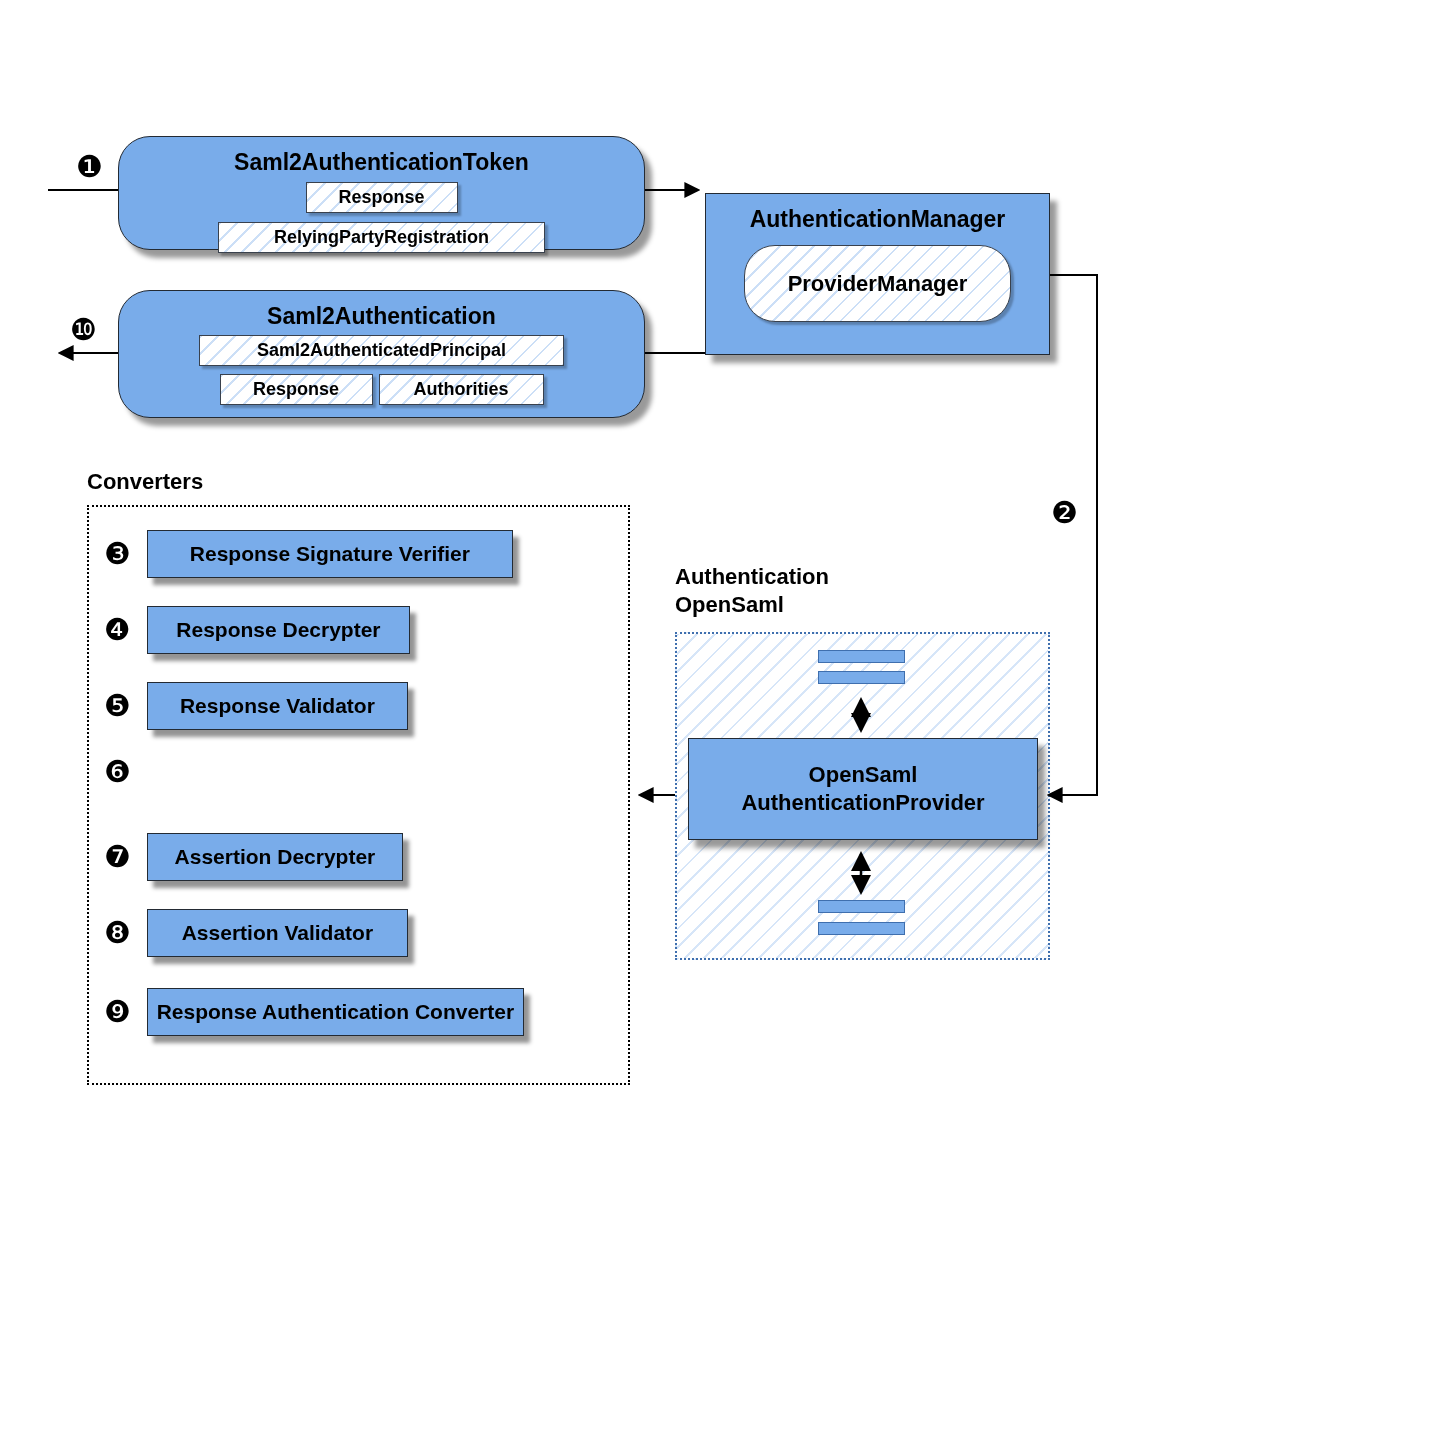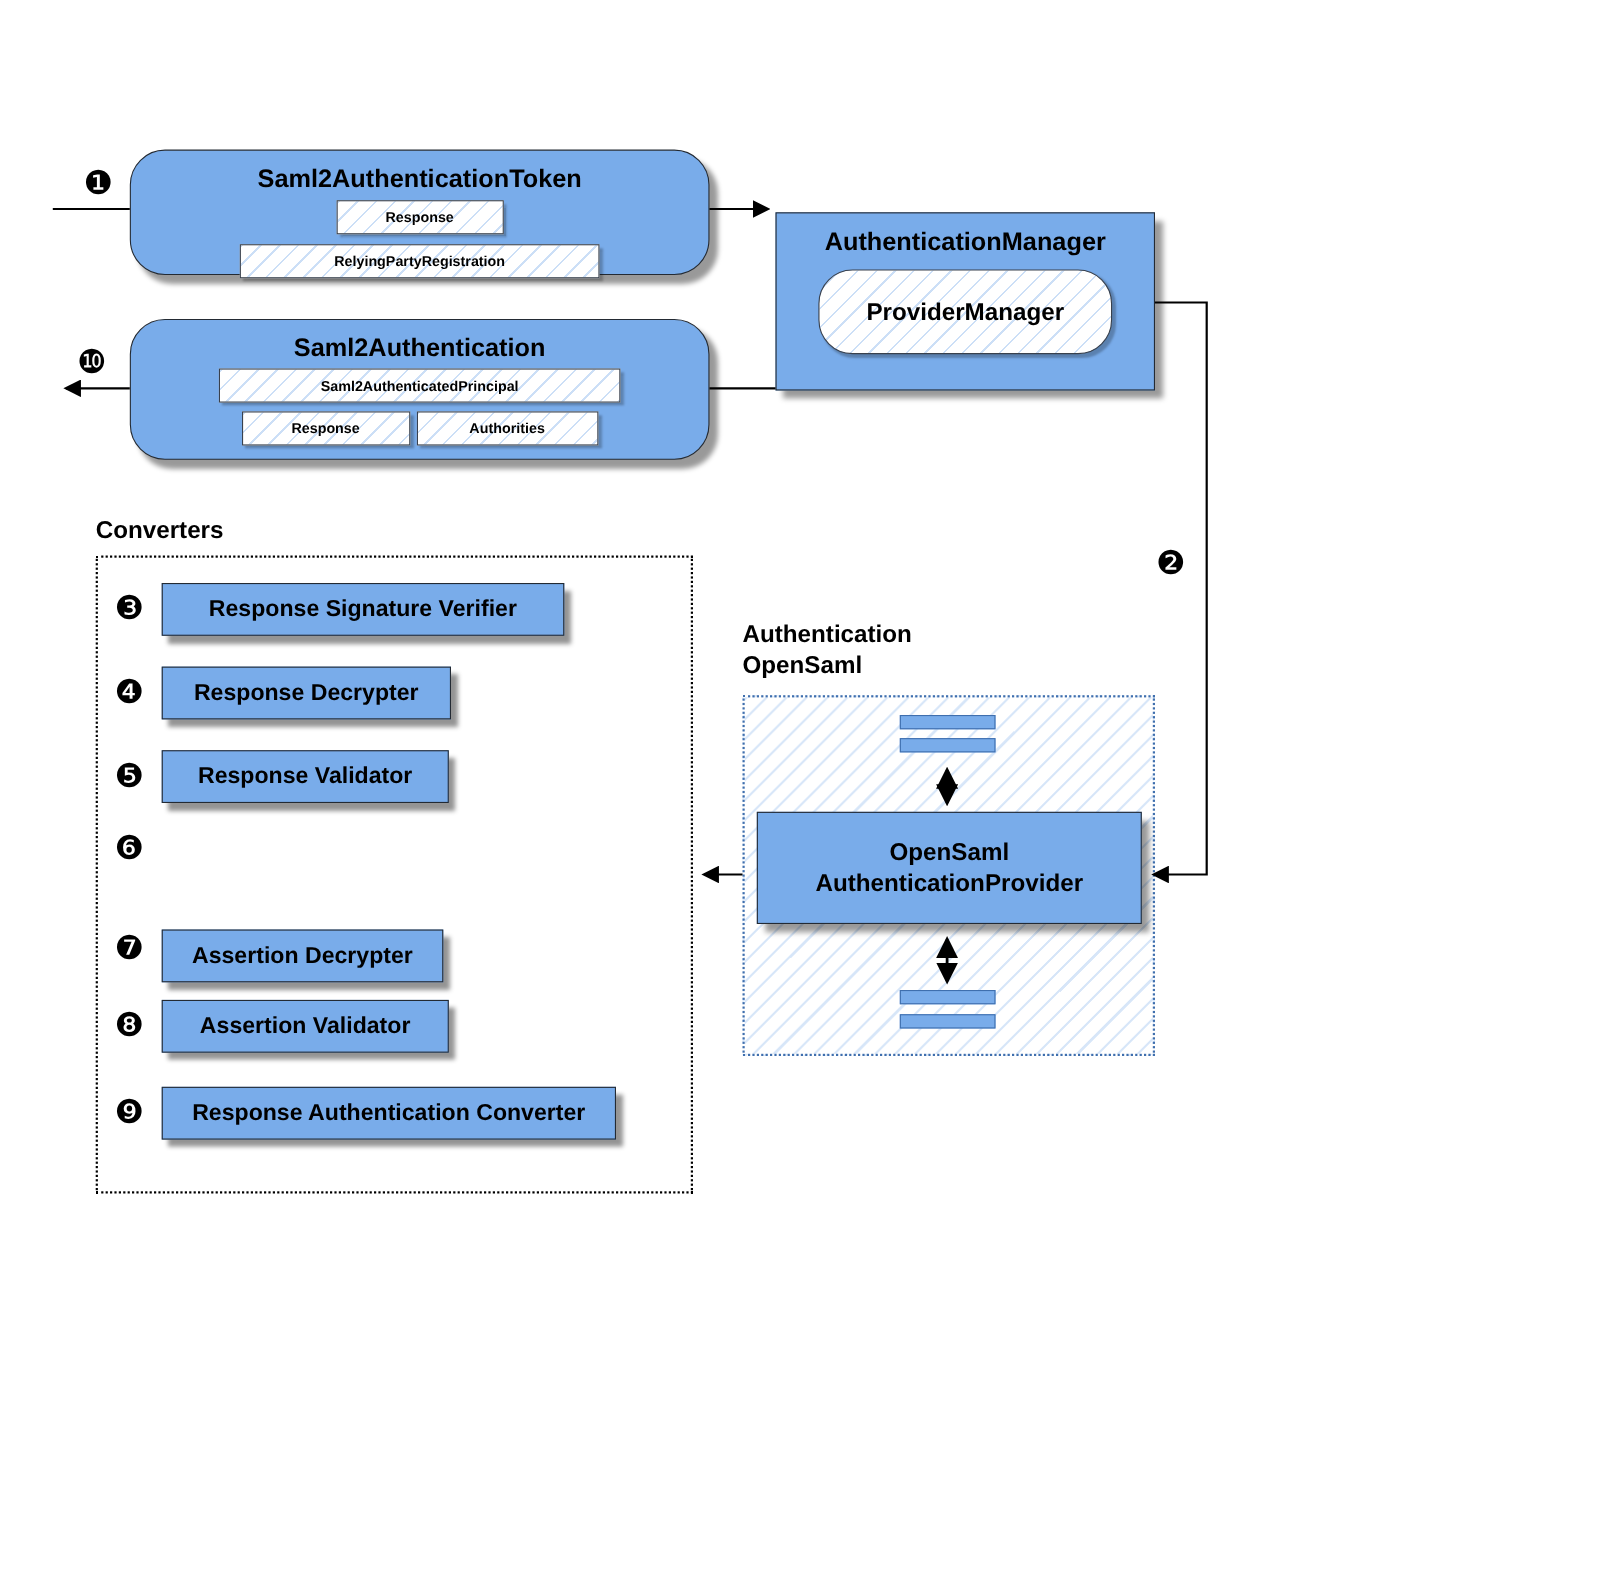--- a/index.html
+++ b/index.html
@@ -31,21 +31,21 @@
     font-weight:bold;
     font-size:23px;
     padding-top:12px;
   }
   .hatch-white{
     background-color:#ffffff;
     background-image:repeating-linear-gradient(135deg, rgba(121,171,233,0.38) 0px, rgba(121,171,233,0.38) 1.6px, transparent 1.6px, transparent 12px);
     border:1.7px solid #39414d;
     box-sizing:border-box;
     display:flex;align-items:center;justify-content:center;
-    font-weight:bold;font-size:13px;
+    font-weight:bold;font-size:18px;
     box-shadow:3px 3px 2px rgba(0,0,0,0.25);
   }
   .inner-row{display:flex;justify-content:center;gap:6px;}
   
   .conv-row{display:flex;align-items:center;gap:16px;}
   .conv-box{
     background:#79ACEA;
     border:1.5px solid #232a33;
     box-shadow:6px 7px 4px rgba(0,0,0,0.42);
     box-sizing:border-box;
@@ -131,31 +131,31 @@
     <span class="badge">❺</span>
     <div class="conv-box" style="width:261px;">Response Validator</div>
   </div>
 
   <div class="abs conv-row" style="left:104px;top:757px;">
     <span class="badge">❻</span>
   </div>
 
   <div class="abs conv-row" style="left:104px;top:833px;">
     <span class="badge">❼</span>
-    <div class="conv-box" style="width:256px;margin-top:12px;">Assertion Decrypter</div>
+    <div class="conv-box" style="width:256px;">Assertion Decrypter</div>
   </div>
 
   <div class="abs conv-row" style="left:104px;top:909px;">
     <span class="badge">❽</span>
     <div class="conv-box" style="width:261px;">Assertion Validator</div>
   </div>
 
   <div class="abs conv-row" style="left:104px;top:988px;">
     <span class="badge">❾</span>
-    <div class="conv-box" style="width:413px;">Response Authentication Converter</div>
+    <div class="conv-box" style="width:377px;">Response Authentication Converter</div>
   </div>
 
   <div class="abs section-title" style="left:675px;top:563px;width:375px;">
     <div>Authentication</div>
     <div>OpenSaml</div>
   </div>
 
   <div class="abs providers-frame" style="left:675px;top:632px;width:375px;height:328px;"></div>
 
   <div class="abs mini-bar" style="left:818px;top:650px;width:87px;height:13px;"></div>

